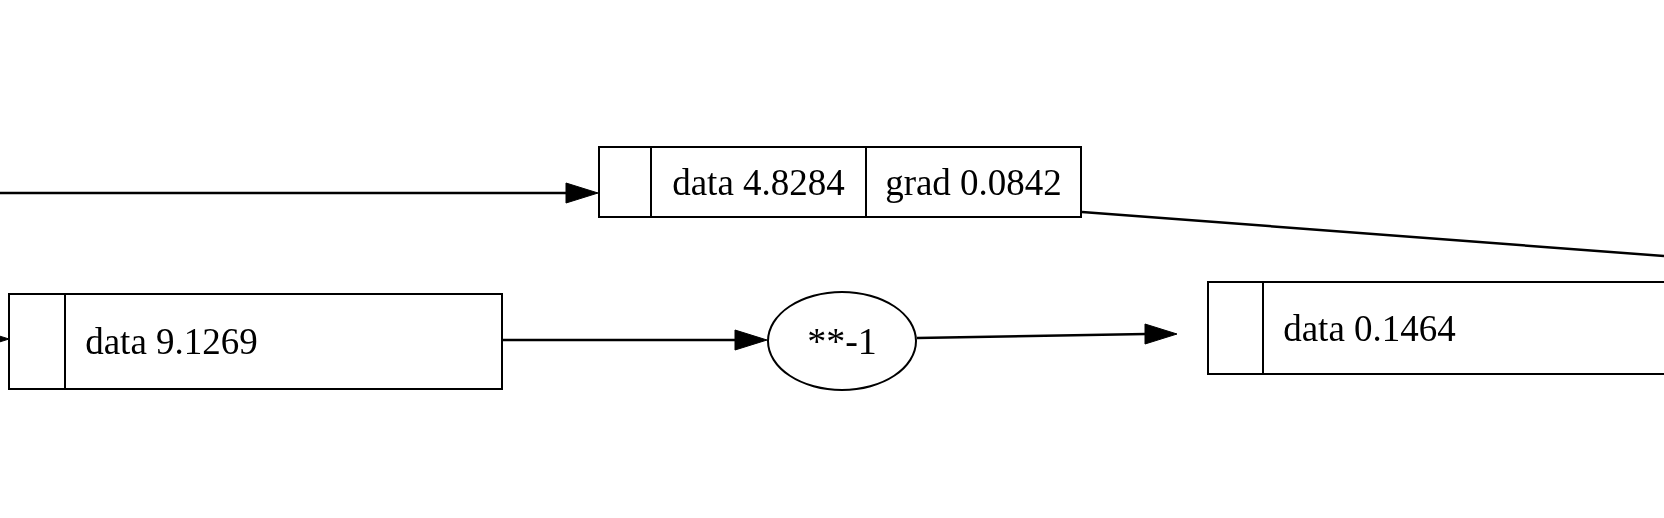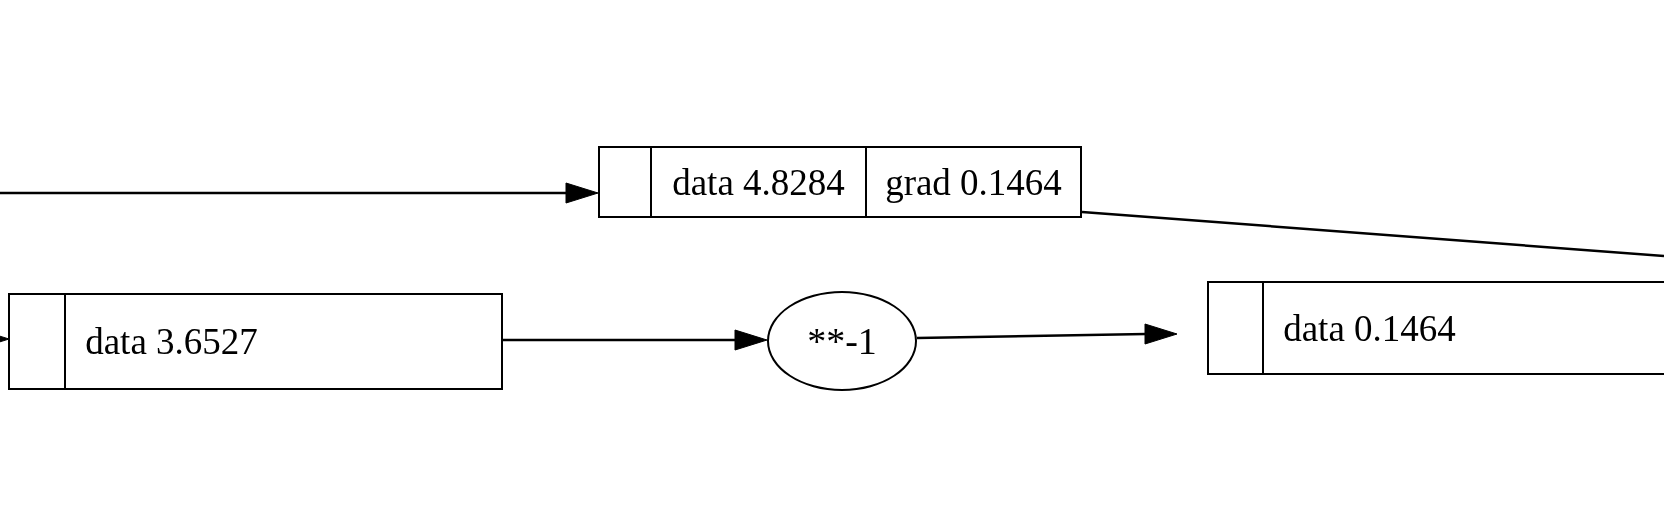--- a/index.html
+++ b/index.html
@@ -104,26 +104,26 @@
     <polygon points="1177,334 1145,324 1145,344"></polygon>
 
     <line x1="1082" y1="212" x2="1664" y2="256"></line>
 
     <line x1="1657" y1="289" x2="1664" y2="290"></line>
   </svg>
 
   <div class="record-node" id="node-top">
     <div class="record-cell cell-name"></div>
     <div class="record-cell cell-data">data 4.8284</div>
-    <div class="record-cell cell-grad">grad 0.1464</div>
+    <div class="record-cell cell-grad">grad 0.0842</div>
   </div>
 
   <div class="record-node" id="node-left">
     <div class="record-cell cell-name"></div>
-    <div class="record-cell cell-data">data 3.6527</div>
+    <div class="record-cell cell-data">data 9.1269</div>
   </div>
 
   <div class="op-node">
     <span>**-1</span>
   </div>
 
   <div class="record-node" id="node-right">
     <div class="record-cell cell-name"></div>
     <div class="record-cell cell-data">data 0.1464</div>
   </div>

